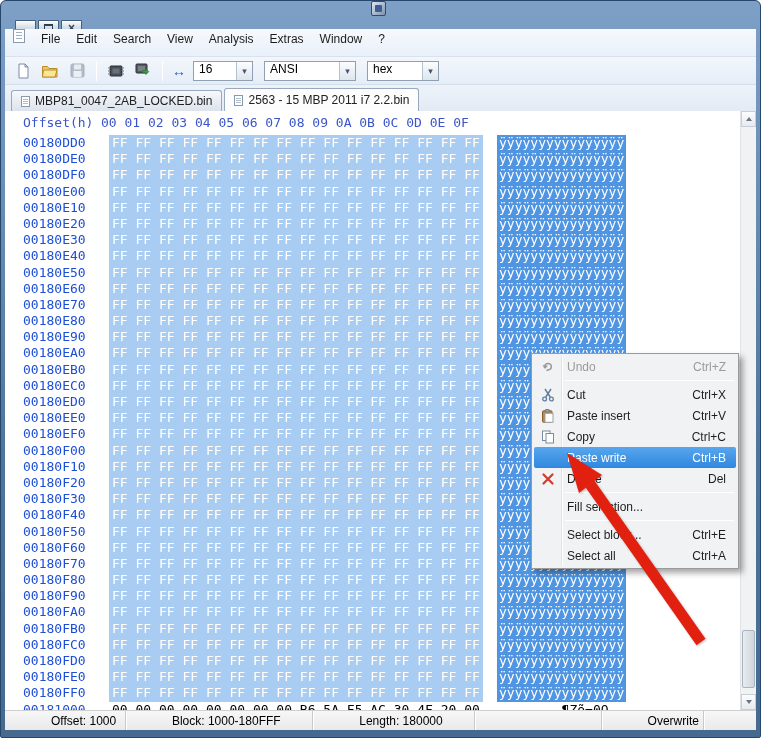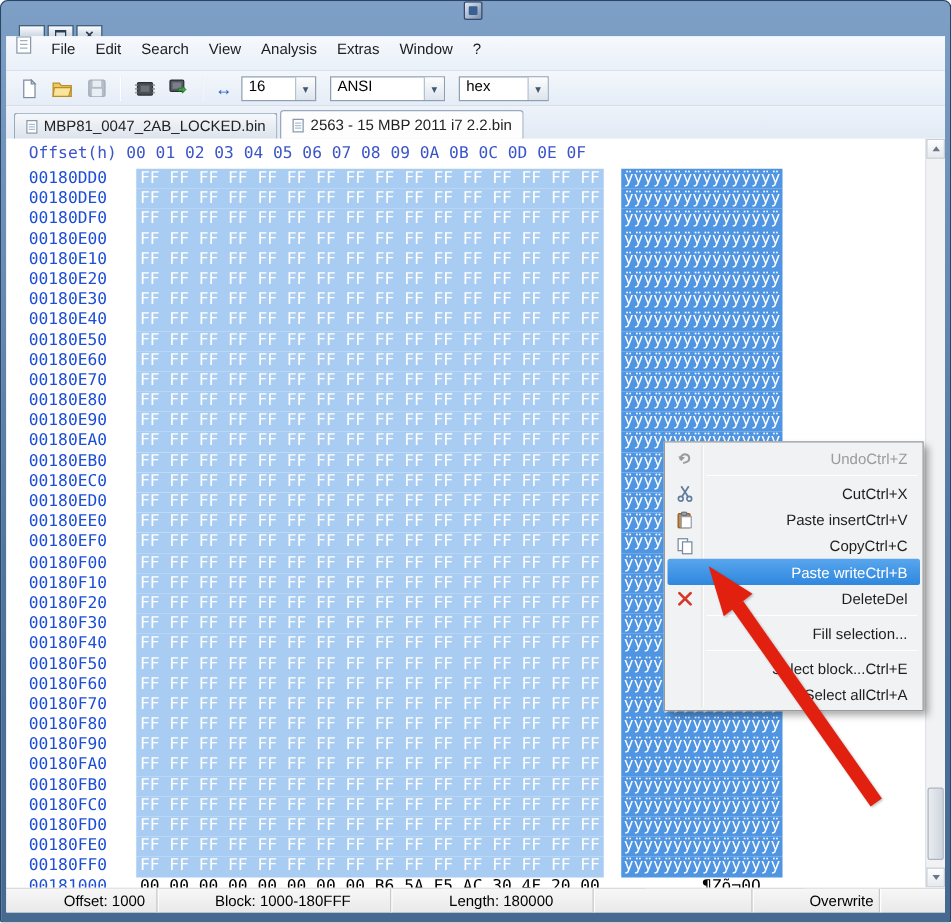--- a/index.html
+++ b/index.html
@@ -66,21 +66,21 @@
   .vs-btn.down{bottom:0;}
   .tri-up{width:0;height:0;border-left:3px solid transparent;border-right:3px solid transparent;border-bottom:4px solid #6a7684;}
   .tri-down{width:0;height:0;border-left:3px solid transparent;border-right:3px solid transparent;border-top:4px solid #6a7684;}
   .vs-thumb{position:absolute;left:1px;right:1px;bottom:22px;height:58px;background:linear-gradient(90deg,#e9ecf0,#cfd6dd);border:1px solid #aab4c0;border-radius:2px;}
   
   .statusbar{height:20px;background:linear-gradient(#f7f7f7,#e9e9e9);border-top:1px solid #cfcfcf;display:flex;align-items:center;flex:none;font-size:12px;}
   .seg{height:100%;display:flex;align-items:center;padding:0 6px;border-right:1px solid #c9c9c9;box-shadow:1px 0 0 #fff;white-space:nowrap;overflow:hidden;margin-left:40px;}
   .seg-fill{flex:1;border-right:none;box-shadow:none;}
   
   .ctx{position:absolute;left:530px;top:352px;width:208px;background:#f1f2f3;border:1px solid #9a9a9a;
-    box-shadow:4px 4px 6px rgba(0,0,0,.35);padding:2px;z-index:50;font-family:"Liberation Sans",sans-serif;font-size:12px;text-align:right;}
+    box-shadow:4px 4px 6px rgba(0,0,0,.35);padding:2px;z-index:50;font-family:"Liberation Sans",sans-serif;font-size:12px;}
   .ctx::after{content:"";position:absolute;top:2px;bottom:2px;left:29px;width:1px;background:#e2e3e4;box-shadow:1px 0 0 #fff;}
   .ctx-item{display:flex;align-items:center;height:21px;position:relative;z-index:1;color:#1e1e1e;border-radius:2px;}
   .ctx-icon{width:27px;flex:none;display:flex;align-items:center;justify-content:center;}
   .ctx-label{flex:1;padding-left:6px;white-space:nowrap;}
   .ctx-shortcut{padding-right:10px;white-space:nowrap;}
   .ctx-item.disabled{color:#9b9b9b;}
   .ctx-item.highlighted{background:linear-gradient(#58a6ee,#2f87de);color:#fff;}
   .ctx-sep{height:1px;background:#dcdddd;border-bottom:1px solid #fff;margin:3px 2px 3px 31px;position:relative;z-index:1;}
   
   .annotation-arrow{position:absolute;left:0;top:0;z-index:60;pointer-events:none;

